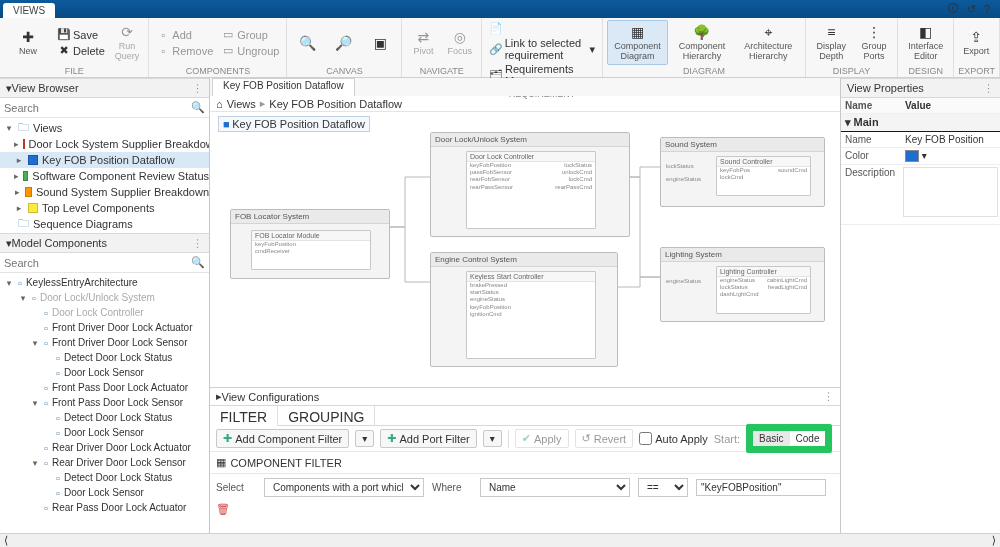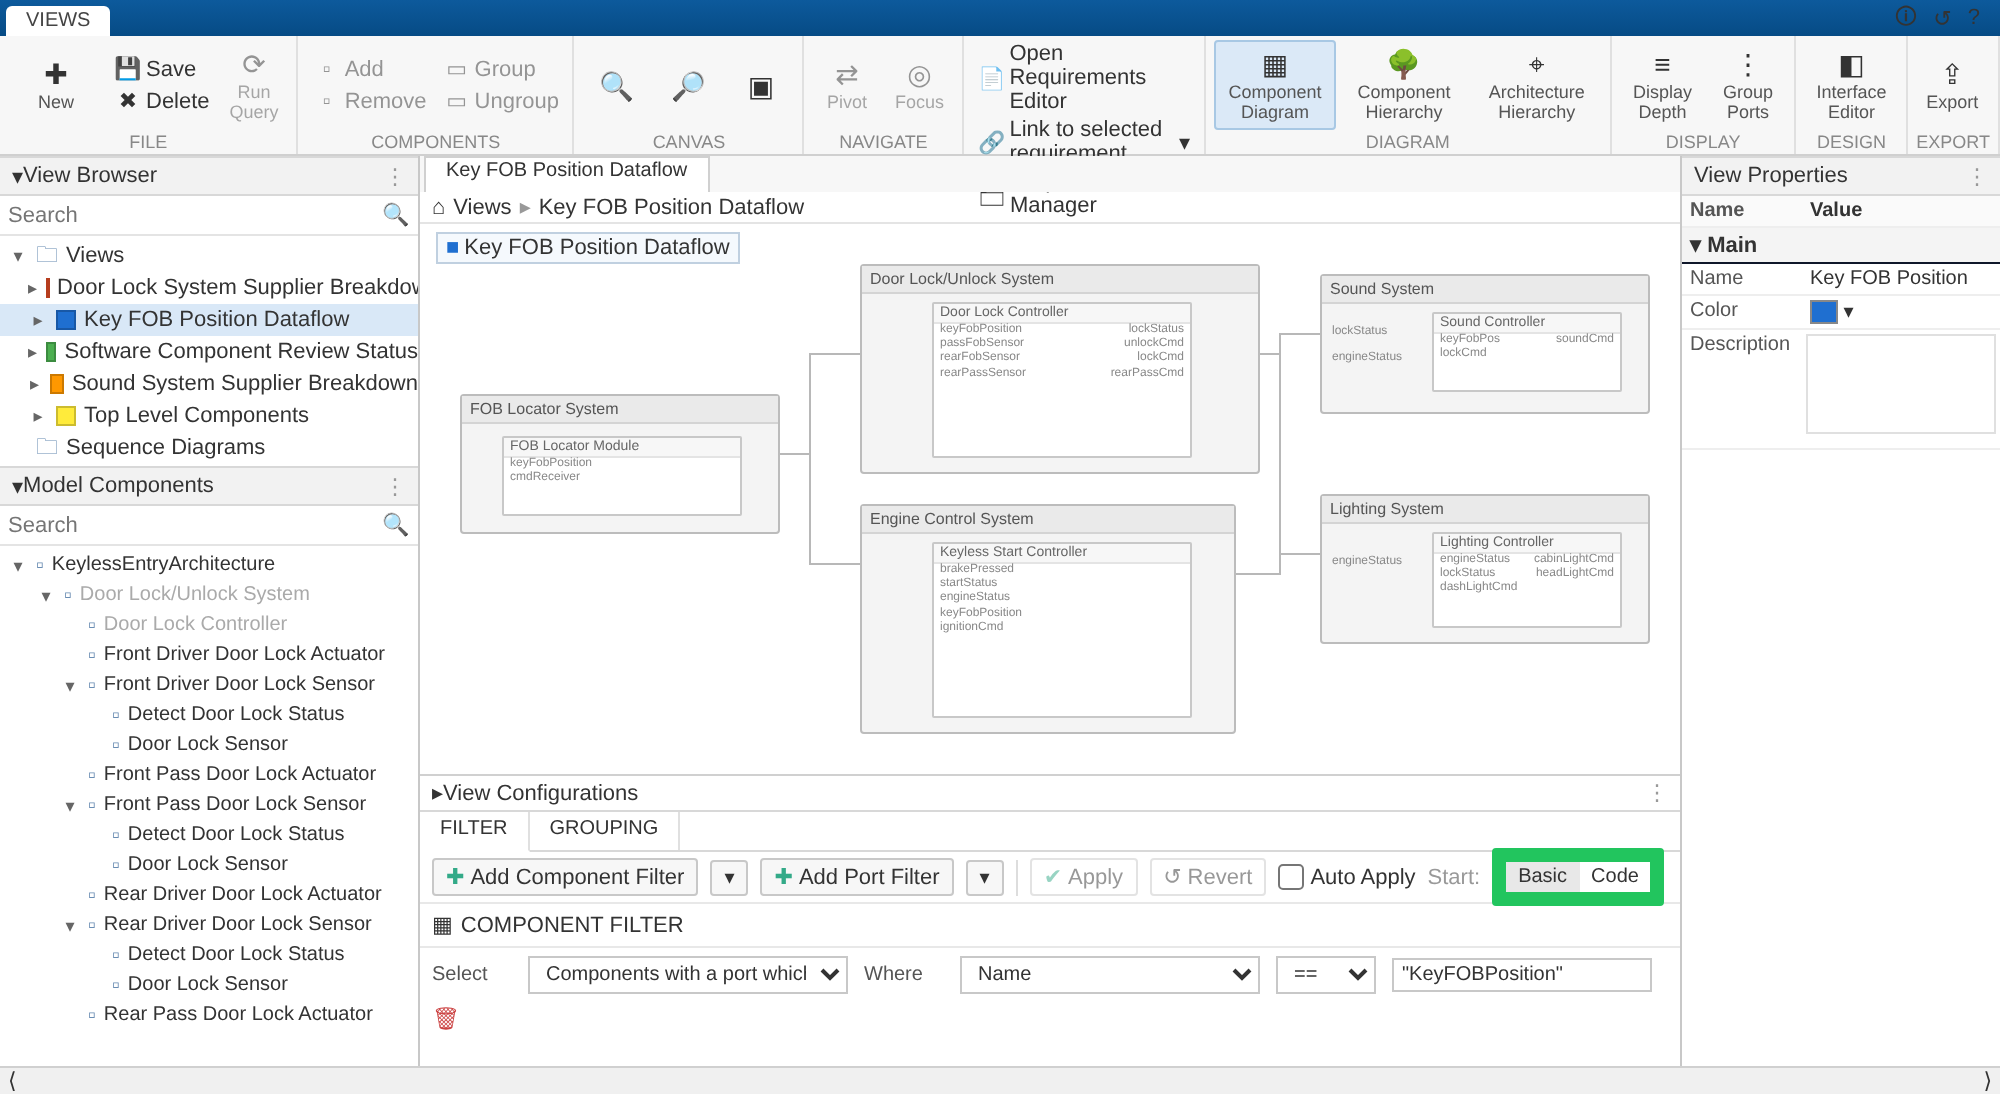--- a/index.html
+++ b/index.html
@@ -43,21 +43,21 @@
 .canvas .title{position:absolute;left:8px;top:4px;font-size:9px;color:#3a5f8a;border:1px solid #c0d0e0;padding:1px 4px;background:#f5f9fd}
 .blk{position:absolute;background:#f4f4f4;border:1px solid #bcbcbc;border-radius:2px}
 .blk .hd{font-size:8px;color:#555;padding:2px 4px;background:#eaeaea;border-bottom:1px solid #d4d4d4}
 .blk .inner{position:absolute;background:#fff;border:1px solid #c8c8c8;border-radius:1px}
 .blk .inner .ihd{font-size:7px;color:#666;padding:1px 3px;border-bottom:1px solid #e4e4e4;background:#f7f7f7}
 .port{font-size:6px;color:#888;line-height:1.2;padding:0 3px}
 svg.wires{position:absolute;inset:0;pointer-events:none}
 .viewcfg{height:145px;background:#fff;display:flex;flex-direction:column}
 .vc-head{height:18px;border-bottom:1px solid #d8d8d8;display:flex;align-items:center;padding:0 6px;color:#444}
 .vc-tabs{height:20px;display:flex;border-bottom:1px solid #d8d8d8}
-.vc-tabs .t{padding:3px 10px;font-size:10px;border-right:1px solid #e0e0e0}
+.vc-tabs .t{padding:3px 10px;font-size:14px;border-right:1px solid #e0e0e0}
 .vc-tabs .t.active{background:#fff;border-bottom:1px solid #fff;margin-bottom:-1px}
 .vc-tools{height:26px;display:flex;align-items:center;gap:6px;padding:0 6px;border-bottom:1px solid #e8e8e8}
 .btn{border:1px solid #c8c8c8;background:#f7f7f7;padding:2px 6px;border-radius:2px;display:flex;align-items:center;gap:3px;font-size:10px}
 .btn.plain{background:#fff}
 .chk{display:flex;align-items:center;gap:3px;font-size:10px}
 .seg{display:flex;border:7px solid #22c55e;border-radius:2px;overflow:hidden}
 .seg span{padding:2px 6px;font-size:10px}
 .seg .on{background:#e8e8e8}
 .vc-filter{padding:4px 6px;display:flex;align-items:center;gap:4px;font-size:10px;color:#666;border-bottom:1px solid #e8e8e8}
 .vc-row{display:flex;align-items:center;gap:8px;padding:4px 6px}
@@ -158,21 +158,20 @@
           <span class="txt">Focus</span>
         </div>
     </div>
     <div class="label">NAVIGATE</div>
   </div>
   <div class="ribgrp">
     <div class="items">
       <div style="display:flex;flex-direction:column">
         <div class="ribsm">
             <span class="ico">📄</span>
-            <span>Open Requirements Editor</span>
           </div>
         <div class="ribsm">
             <span class="ico">🔗</span>
             <span>Link to selected requirement</span>
             <span style="margin-left:2px">▾</span>
           </div>
         <div class="ribsm">
             <span class="ico">🗂</span>
             <span>Requirements Manager</span>
           </div>
@@ -297,21 +296,21 @@
       <svg class="wires" viewBox="0 0 630 280" preserveAspectRatio="none">
         <g stroke="#b8b8b8" stroke-width="1" fill="none">
           <path d="M160 115 H195 V65 H220"></path>
           <path d="M160 115 H195 V170 H220"></path>
           <path d="M402 65 H430 V55 H450"></path>
           <path d="M402 65 H430 V165 H450"></path>
           <path d="M402 175 H430 V165 H450"></path>
         </g>
       </svg>
 
-      <div class="blk" style="left:20px;top:85px;width:160px;height:70px">
+      <div class="blk" style="left:20px;top:97px;width:160px;height:70px">
         <div class="hd">FOB Locator System</div>
         <div class="inner" style="left:20px;top:20px;width:120px;height:40px">
           <div class="ihd">FOB Locator Module</div>
           <div class="port">keyFobPosition</div>
           <div class="port">cmdReceiver</div>
         </div>
       </div>
 
       <div class="blk" style="left:220px;top:20px;width:200px;height:105px">
         <div class="hd">Door Lock/Unlock System</div>

